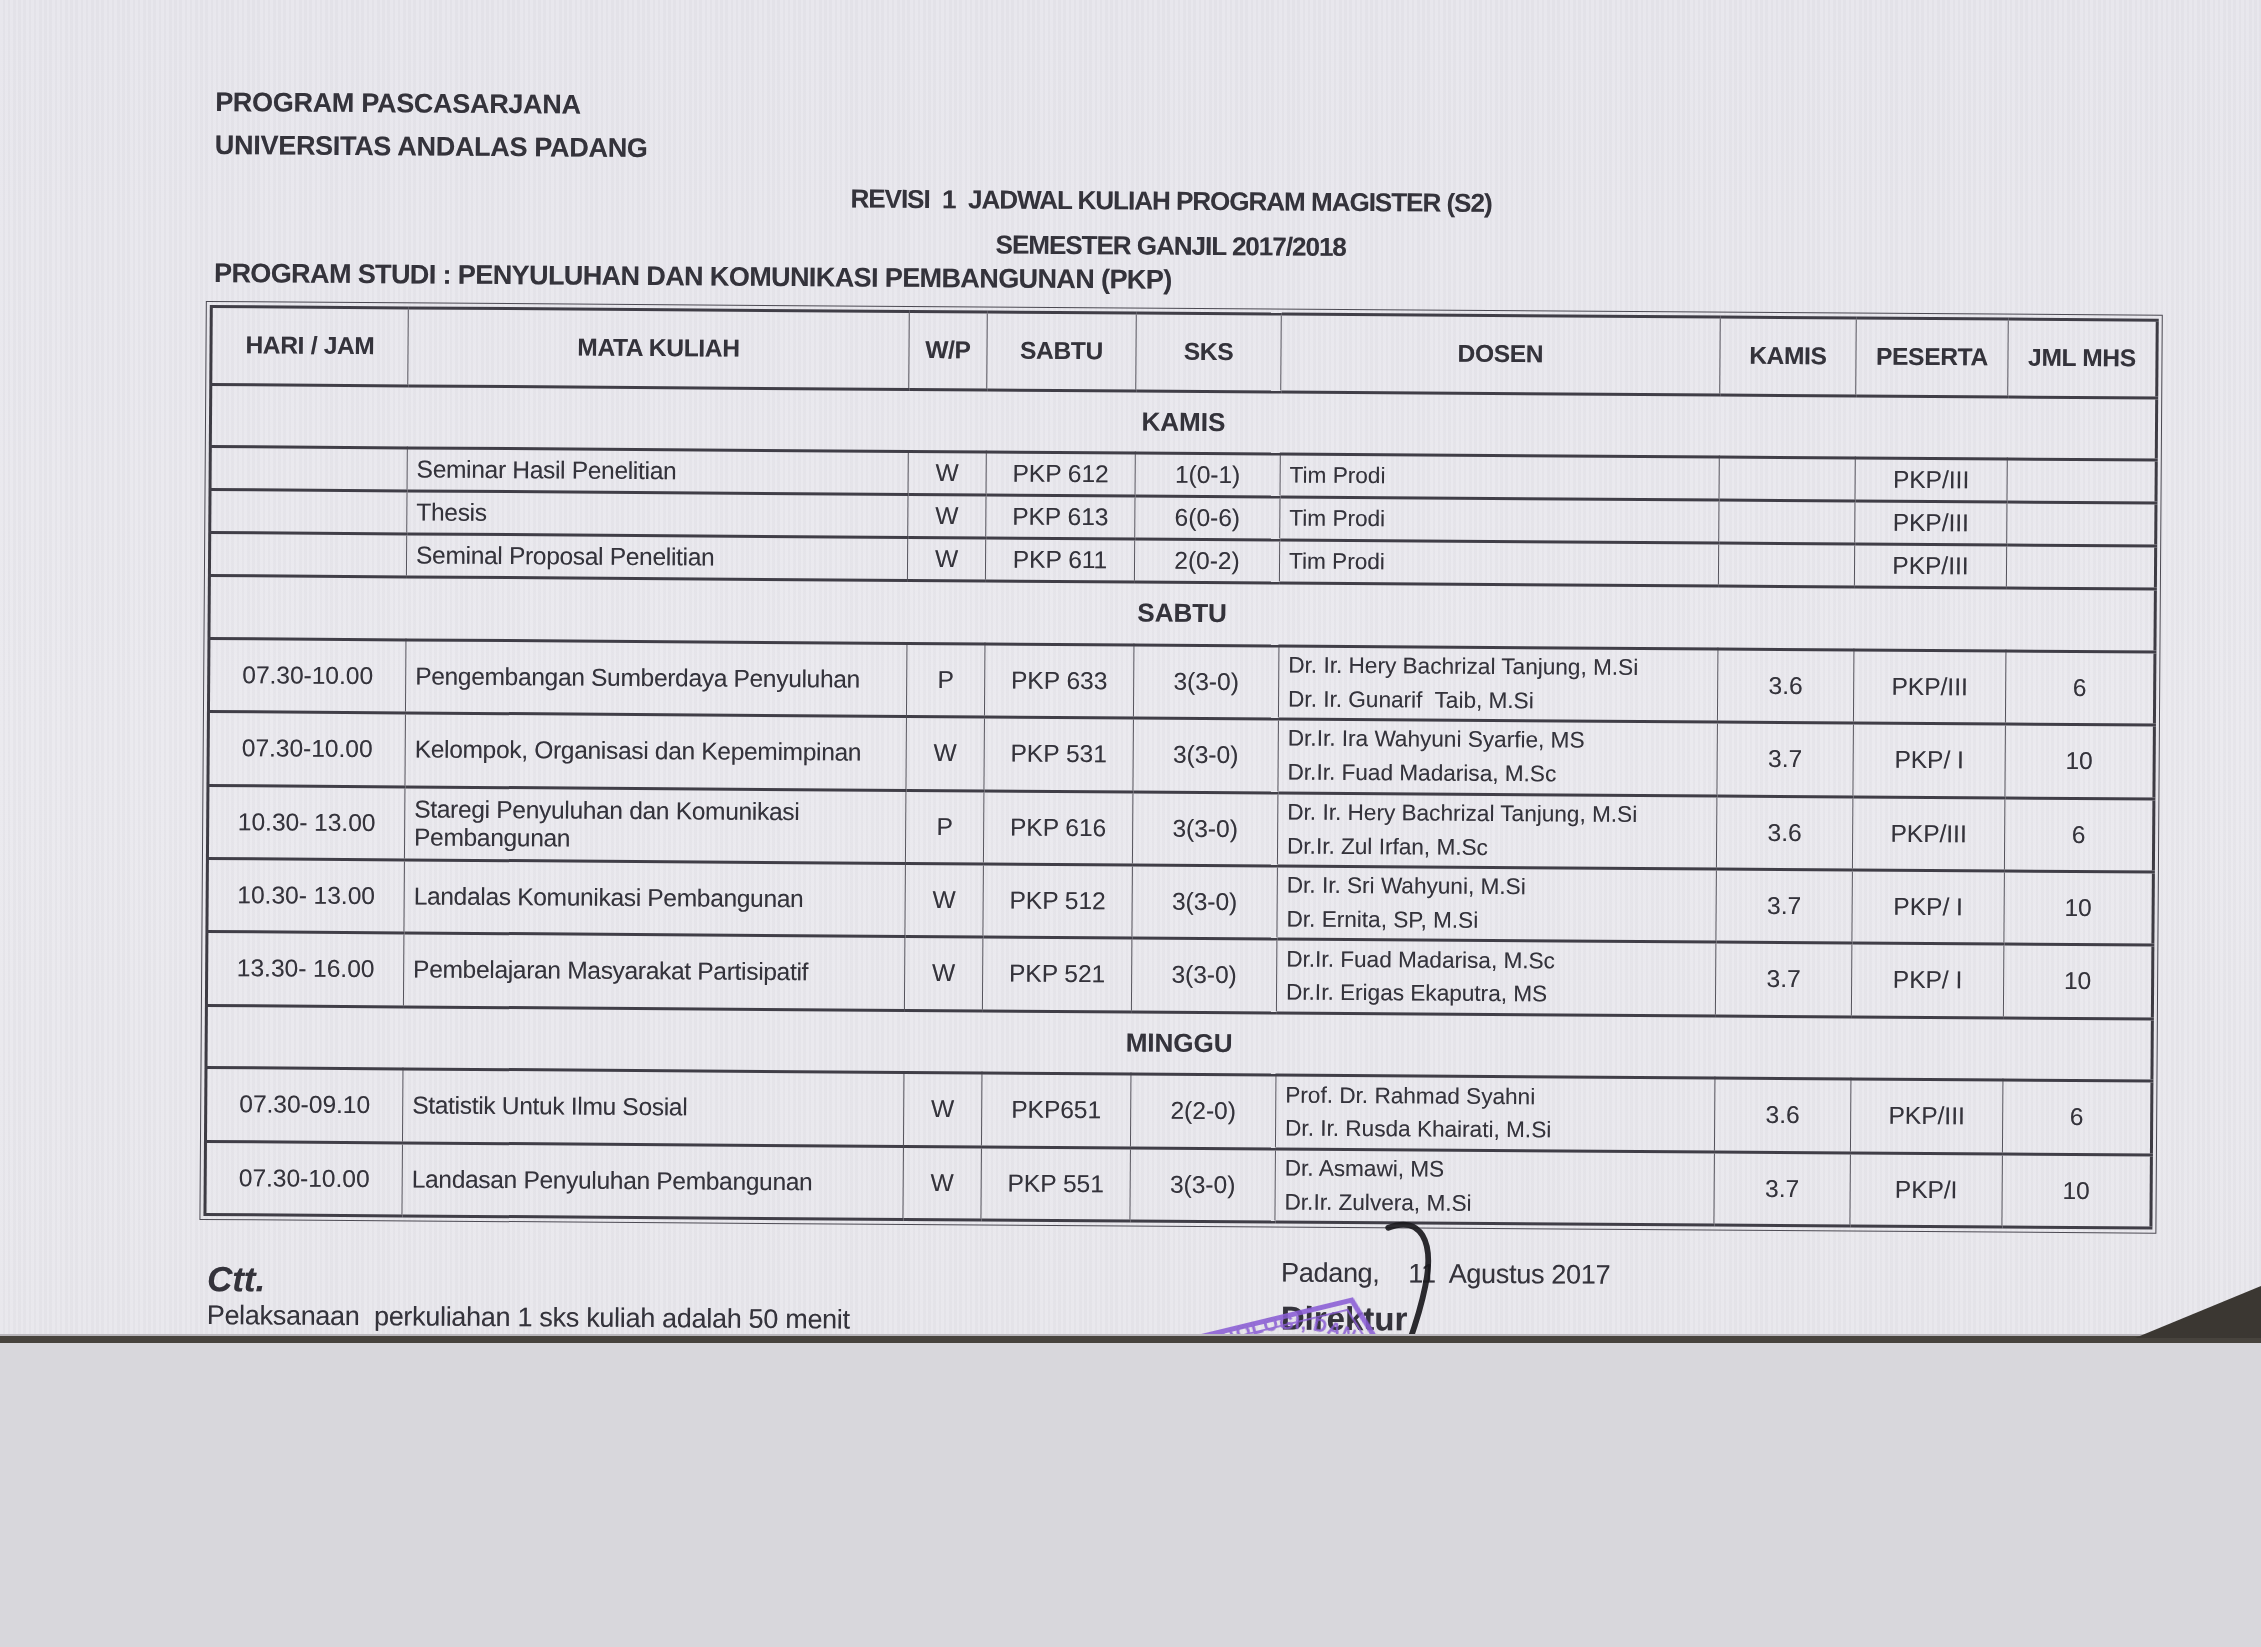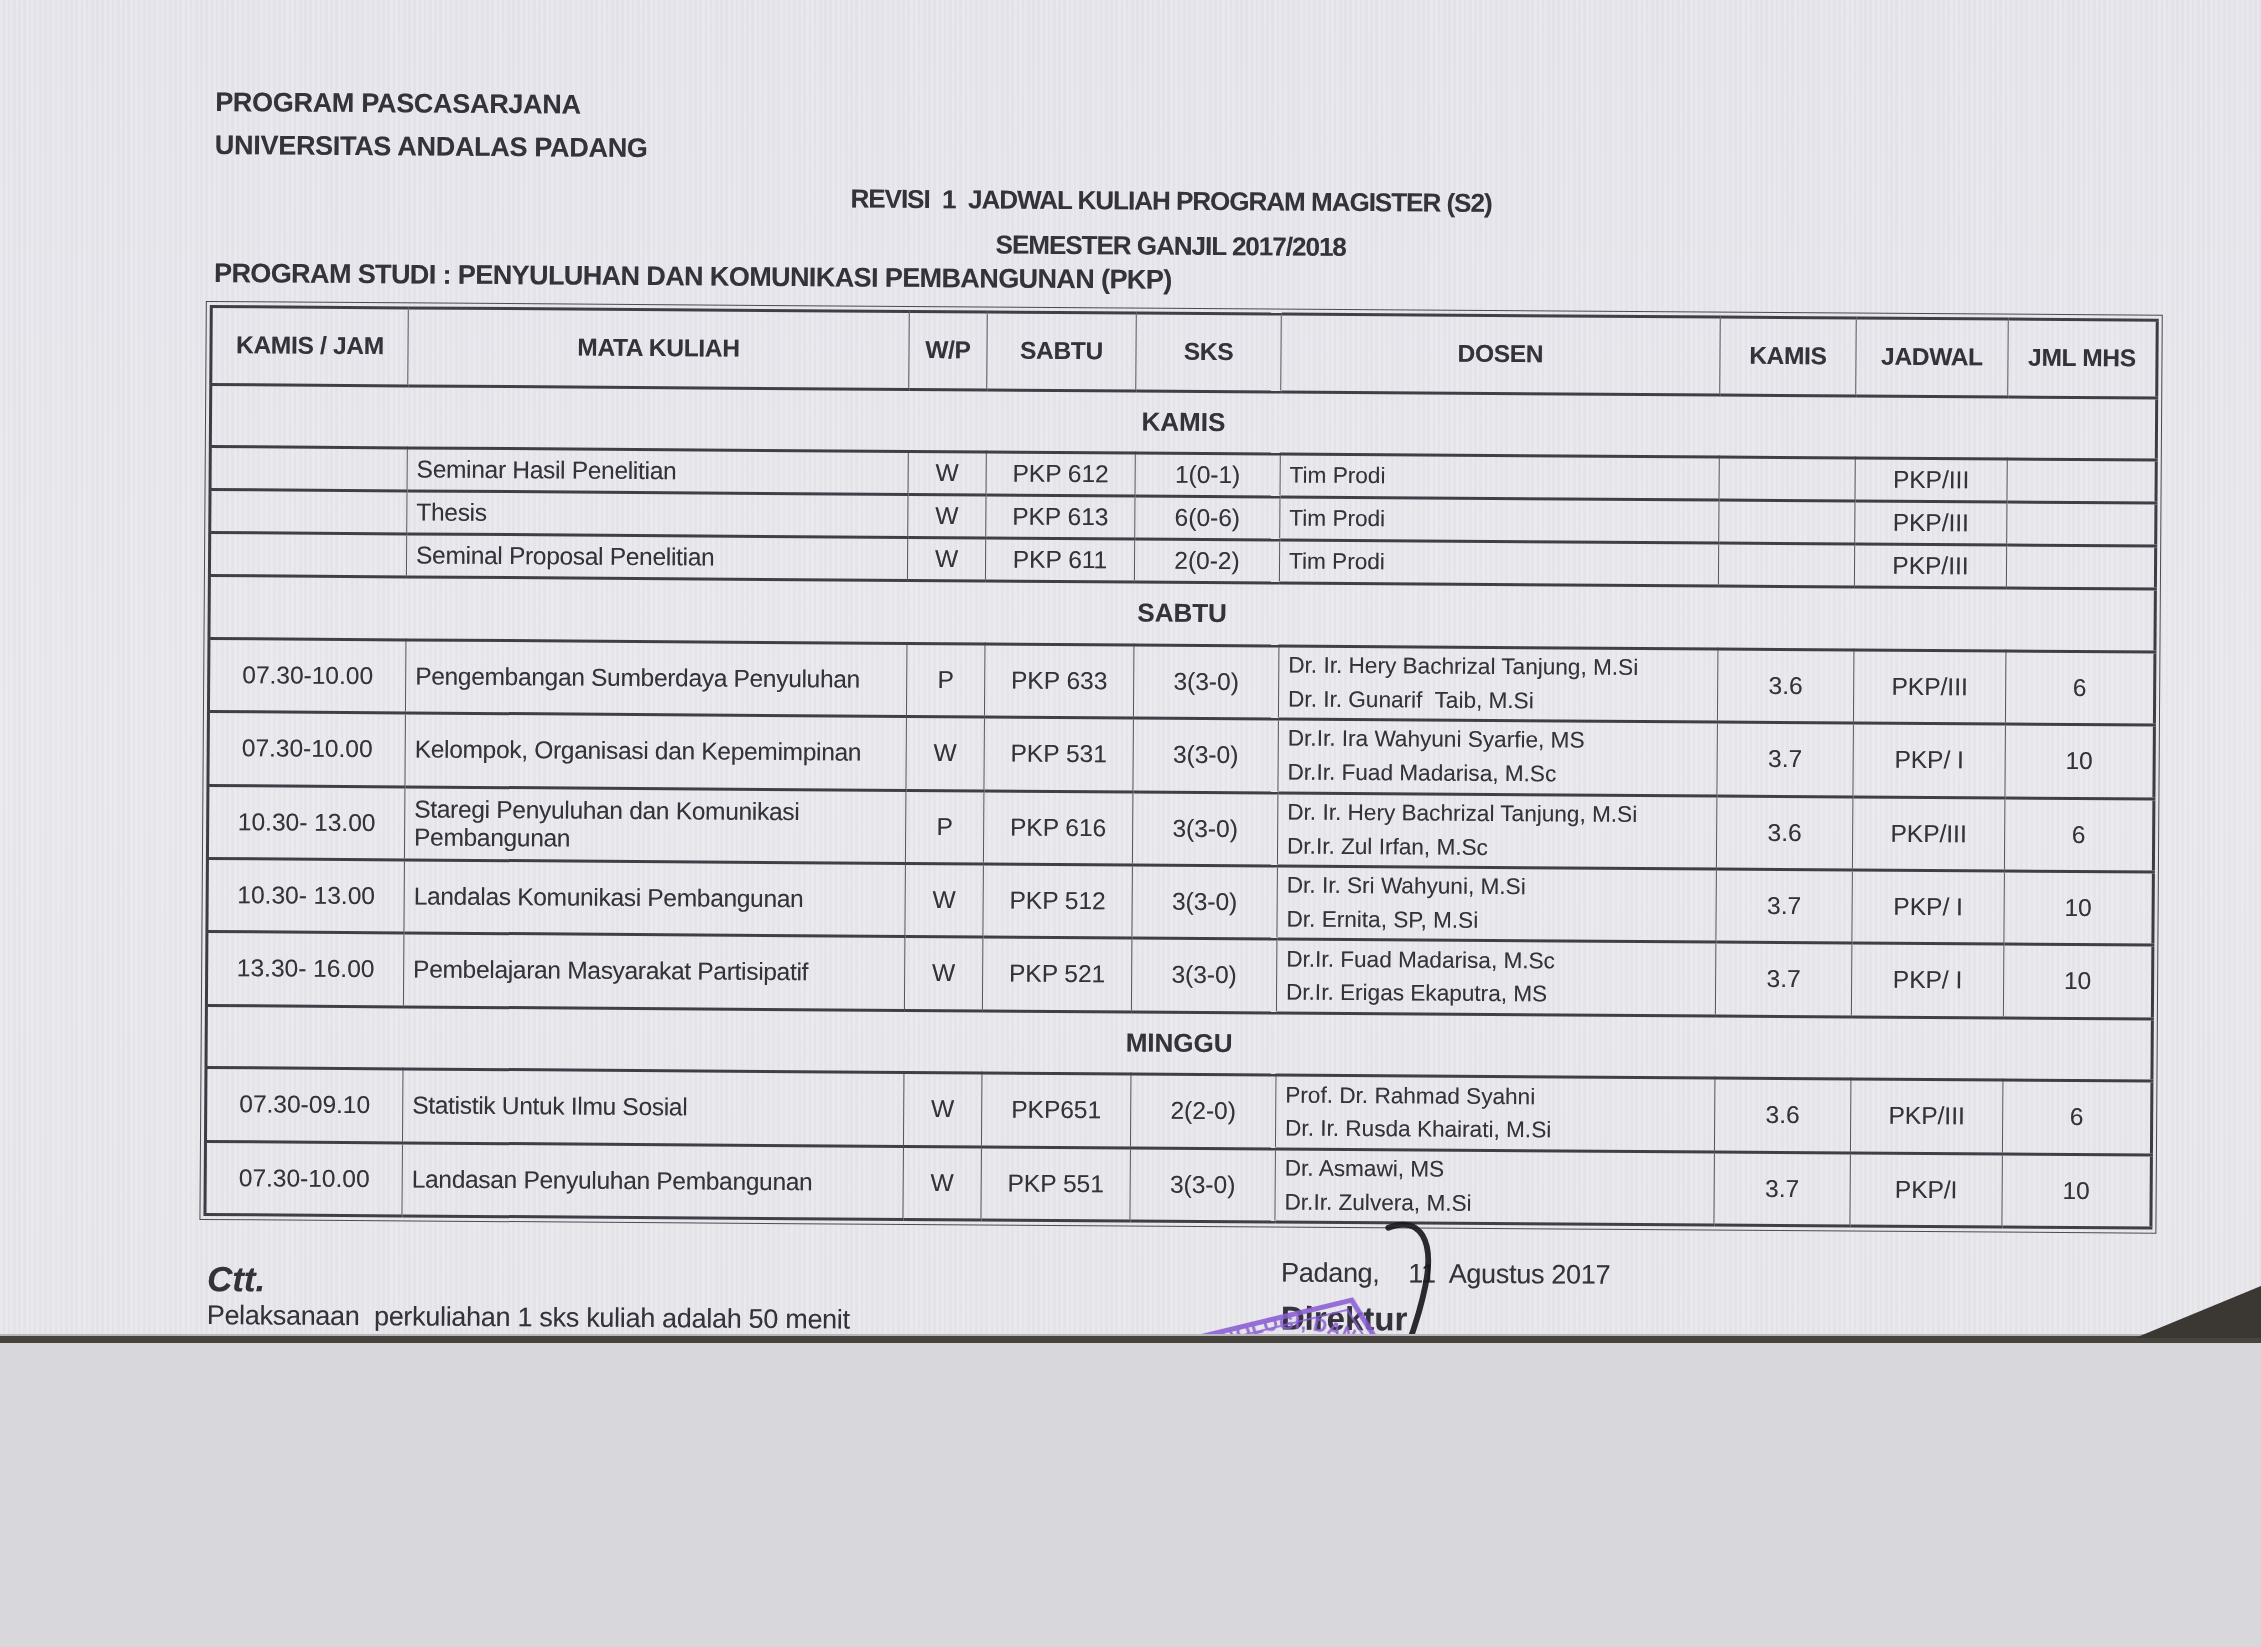--- a/index.html
+++ b/index.html
@@ -93,28 +93,28 @@
           <col style="width:78px">
         <col style="width:149px">
           <col style="width:145px">
           <col style="width:439px">
         <col style="width:136px">
           <col style="width:152px">
           <col style="width:149px">
       </colgroup>
       <thead>
           <tr>
-            <th>KAMIS / JAM</th>
+            <th>HARI / JAM</th>
             <th>MATA KULIAH</th>
             <th>W/P</th>
             <th>SABTU</th>
             <th>SKS</th>
             <th>DOSEN</th>
             <th>KAMIS</th>
-            <th>JADWAL</th>
+            <th>PESERTA</th>
             <th>JML MHS</th>
           </tr>
         </thead>
       <tbody>
           <tr class="r-band">
             <td colspan="9">KAMIS</td>
           </tr>
           <tr class="r-slim">
             <td class="c-jam"></td>
             <td class="c-mk">Seminar Hasil Penelitian</td>

